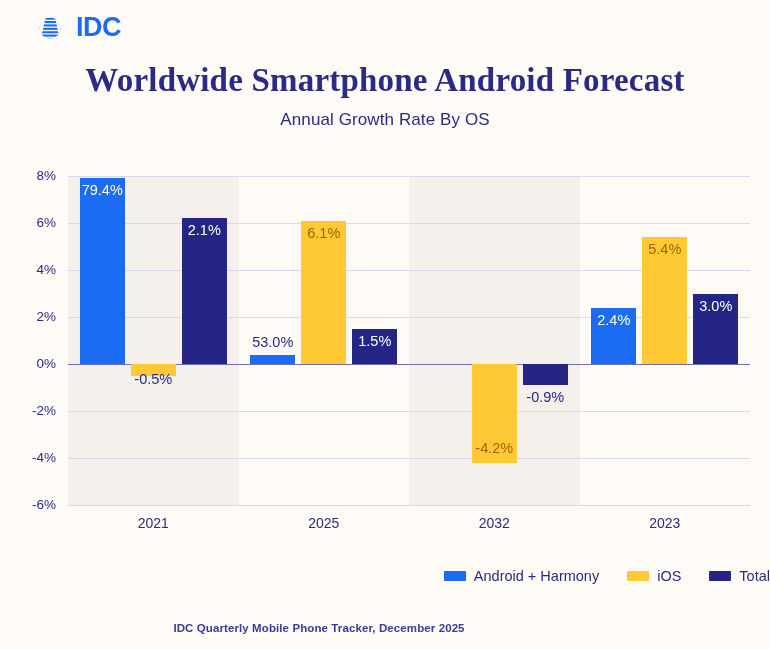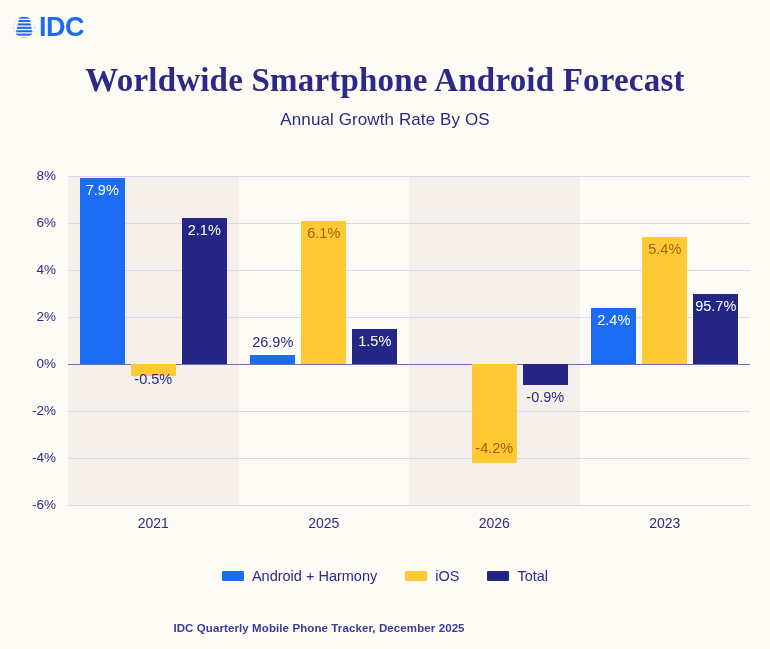--- a/index.html
+++ b/index.html
@@ -11,25 +11,25 @@
     height: 649px;
     background: #FEFBF7;
     font-family: "Liberation Sans", sans-serif;
     overflow: hidden;
     position: relative;
   }
 
   
   #logo {
     position: absolute;
-    left: 12px;
+    left: 38px;
     top: 14px;
     display: flex;
-    align-items: flex-start;
-    gap: 3px;
+    align-items: flex-end;
+    gap: 14px;
   }
   #logo .globe { display: block; }
   #logo .wordmark {
     font-family: "Liberation Sans", sans-serif;
     font-size: 27px;
     font-weight: bold;
     color: #1B6CF2;
     letter-spacing: -0.5px;
     line-height: 1;
   }
@@ -123,21 +123,21 @@
   .barlabel.inside-light { color: #FFFFFF; }
   .barlabel.inside-dark  { color: #a16207; }
   .barlabel.outside      { color: #2B2A86; }
 
   
   #legend {
     position: absolute;
     left: 0; top: 568px;
     width: 770px;
     display: flex;
-    justify-content: center;
+    justify-content: flex-end;
     align-items: center;
     gap: 28px;
   }
   .legend-item {
     display: flex;
     align-items: center;
     gap: 8px;
   }
   .legend-swatch {
     width: 22px;
@@ -204,57 +204,57 @@
         <div class="gridline" style="top: 47px;"></div>
         <div class="gridline" style="top: 94px;"></div>
         <div class="gridline" style="top: 141px;"></div>
         <div class="gridline zero" style="top: 188px;"></div>
         <div class="gridline" style="top: 235px;"></div>
         <div class="gridline" style="top: 282px;"></div>
         <div class="gridline" style="top: 329px;"></div>
       </div>
     <div id="bars">
         <div class="bar android" style="left: 11.75px; width: 45px; top: 2.35px; height: 185.65px;"></div>
-        <div class="barlabel inside-light" style="left: 3.75px; width: 61px; top: 6.35px;">7.9%</div>
+        <div class="barlabel inside-light" style="left: 3.75px; width: 61px; top: 6.35px;">79.4%</div>
         <div class="bar ios" style="left: 62.75px; width: 45px; top: 188px; height: 11.75px;"></div>
         <div class="barlabel outside" style="left: 54.75px; width: 61px; top: 195px;">-0.5%</div>
         <div class="bar total" style="left: 113.75px; width: 45px; top: 42.3px; height: 145.7px;"></div>
         <div class="barlabel inside-light" style="left: 105.75px; width: 61px; top: 46.3px;">2.1%</div>
         <div class="bar android" style="left: 182.25px; width: 45px; top: 178.6px; height: 9.4px;"></div>
-        <div class="barlabel outside" style="left: 174.25px; width: 61px; top: 157.6px;">26.9%</div>
+        <div class="barlabel outside" style="left: 174.25px; width: 61px; top: 157.6px;">53.0%</div>
         <div class="bar ios" style="left: 233.25px; width: 45px; top: 44.65px; height: 143.35px;"></div>
         <div class="barlabel inside-dark" style="left: 225.25px; width: 61px; top: 48.65px;">6.1%</div>
         <div class="bar total" style="left: 284.25px; width: 45px; top: 152.75px; height: 35.25px;"></div>
         <div class="barlabel inside-light" style="left: 276.25px; width: 61px; top: 156.75px;">1.5%</div>
         <div class="bar ios" style="left: 403.75px; width: 45px; top: 188px; height: 98.7px;"></div>
         <div class="barlabel inside-dark" style="left: 395.75px; width: 61px; top: 263.7px;">-4.2%</div>
         <div class="bar total" style="left: 454.75px; width: 45px; top: 188px; height: 21.15px;"></div>
         <div class="barlabel outside" style="left: 446.75px; width: 61px; top: 213.15px;">-0.9%</div>
         <div class="bar android" style="left: 523.25px; width: 45px; top: 131.6px; height: 56.4px;"></div>
         <div class="barlabel inside-light" style="left: 515.25px; width: 61px; top: 135.6px;">2.4%</div>
         <div class="bar ios" style="left: 574.25px; width: 45px; top: 61.1px; height: 126.9px;"></div>
         <div class="barlabel inside-dark" style="left: 566.25px; width: 61px; top: 65.1px;">5.4%</div>
         <div class="bar total" style="left: 625.25px; width: 45px; top: 117.5px; height: 70.5px;"></div>
-        <div class="barlabel inside-light" style="left: 617.25px; width: 61px; top: 121.5px;">95.7%</div>
+        <div class="barlabel inside-light" style="left: 617.25px; width: 61px; top: 121.5px;">3.0%</div>
       </div>
   </div>
   <div id="yticks">
       <div class="ytick" style="top: 176px;">8%</div>
       <div class="ytick" style="top: 223px;">6%</div>
       <div class="ytick" style="top: 270px;">4%</div>
       <div class="ytick" style="top: 317px;">2%</div>
       <div class="ytick" style="top: 364px;">0%</div>
       <div class="ytick" style="top: 411px;">-2%</div>
       <div class="ytick" style="top: 458px;">-4%</div>
       <div class="ytick" style="top: 505px;">-6%</div>
     </div>
   <div id="xticks">
       <div class="xtick" style="left: 68px; width: 170.5px;">2021</div>
       <div class="xtick" style="left: 238.5px; width: 170.5px;">2025</div>
-      <div class="xtick" style="left: 409px; width: 170.5px;">2026</div>
+      <div class="xtick" style="left: 409px; width: 170.5px;">2032</div>
       <div class="xtick" style="left: 579.5px; width: 170.5px;">2023</div>
     </div>
 </div>
 
 <div id="legend">
     <div class="legend-item">
       <span class="legend-swatch" style="background: rgb(27, 108, 242);"></span>
       <span class="legend-label">Android + Harmony</span>
     </div>
     <div class="legend-item">

